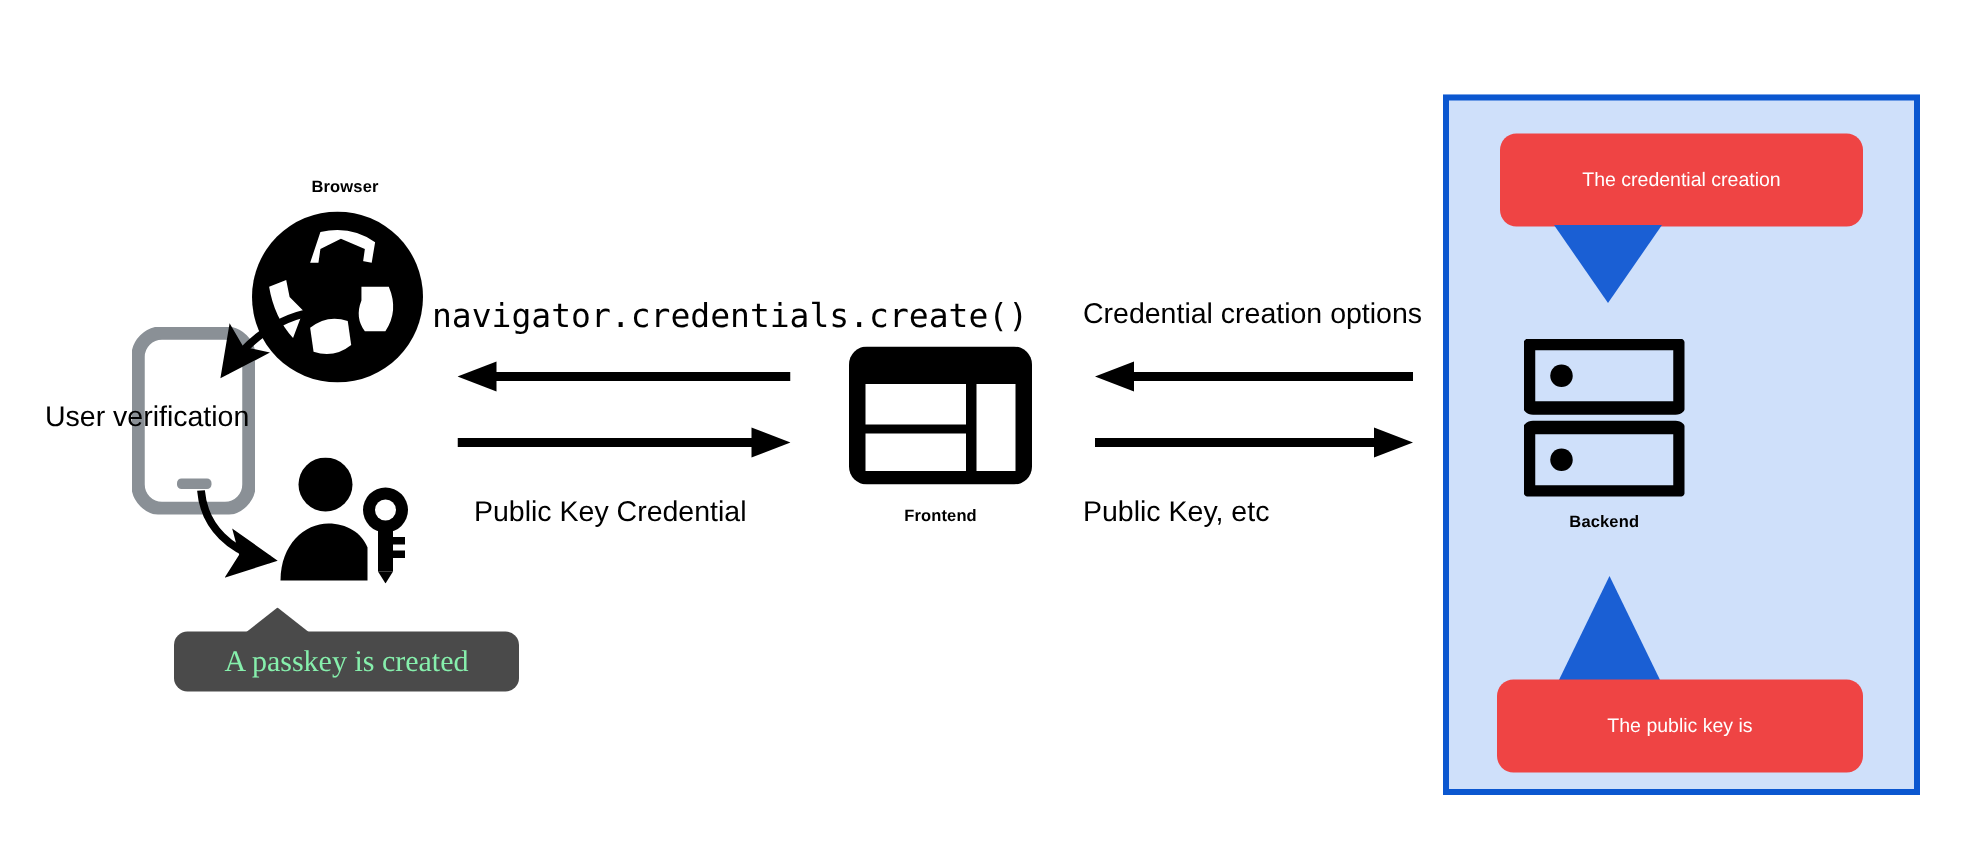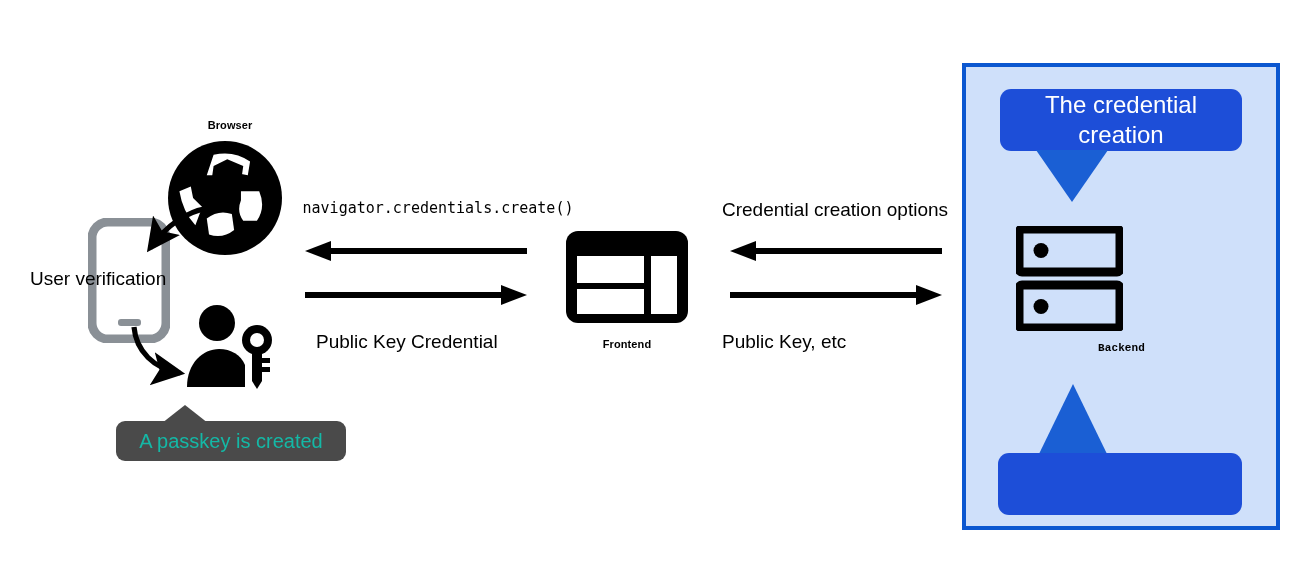--- a/index.html
+++ b/index.html
@@ -29,21 +29,21 @@
     letter-spacing: .1px;
   }
   .label-plain {
     font-size: 19px;
     color: #000000;
     text-align: left;
     white-space: nowrap;
   }
   .label-mono {
     font-family: "DejaVu Sans Mono", "Liberation Mono", monospace;
-    font-size: 15px;
+    font-size: 22px;
     color: #000000;
     text-align: center;
     white-space: nowrap;
   }
 
   
   .arrow { height: 26px; }
 
   
   #backend-panel {
@@ -51,44 +51,45 @@
     top: 63px;
     width: 318px;
     height: 467px;
     background: #cfe0fa;
     border: 4px solid #0b57d0;
     box-sizing: border-box;
   }
 
   
   .callout-blue {
-    background: #1d4ed8;
+    background: #ef4444;
     color: #ffffff;
     border-radius: 11px;
-    font-size: 24px;
+    font-size: 13px;
     line-height: 1.25;
     text-align: center;
     display: flex;
     align-items: center;
     justify-content: center;
     padding: 9px 14px;
     box-sizing: border-box;
   }
   .callout-dark {
     background: #4a4a4a;
-    color: #14b8a6;
+    color: #86efac;
     border-radius: 9px;
     font-size: 20px;
     line-height: 1.2;
     text-align: center;
     display: flex;
     align-items: center;
     justify-content: center;
     padding: 8px 16px;
     box-sizing: border-box;
+    font-family: Liberation Serif, serif;
   }
 </style>
 </head>
 <body>
 
 <div id="canvas">
 
   <div class="abs" id="backend-panel"></div>
 
   <div class="abs label-bold" style="left:155px; top:119px; width:150px;">Browser</div>
@@ -214,25 +215,26 @@
   </div>
 
   <div class="abs" style="left:1016px; top:226px; width:107px; height:105px;">
     <svg width="107" height="105" viewBox="0 0 107 105">
       <rect x="3" y="3" width="101" height="43" rx="3" fill="none" stroke="#000000" stroke-width="9"></rect>
       <circle cx="25" cy="24.5" r="7.5" fill="#000000"></circle>
       <rect x="3" y="59" width="101" height="43" rx="3" fill="none" stroke="#000000" stroke-width="9"></rect>
       <circle cx="25" cy="80.5" r="7.5" fill="#000000"></circle>
     </svg>
   </div>
-  <div class="abs label-bold" style="left:1068px; top:342px; width:107px;font-family:Liberation Mono, monospace;">Backend</div>
+  <div class="abs label-bold" style="left:1016px; top:342px; width:107px;">Backend</div>
 
   <div class="abs" style="left:1038px; top:384px; width:70px; height:72px;">
     <svg width="70" height="72" viewBox="0 0 70 72">
       <path d="M35 0 L70 72 L0 72 Z" fill="#1a5fd4"></path>
     </svg>
   </div>
   <div class="abs callout-blue" style="left:998px; top:453px; width:244px; height:62px;">
     <div>
+      <div>The public key is</div>
     </div>
   </div>
 
 </div>
 
 </body></html>

